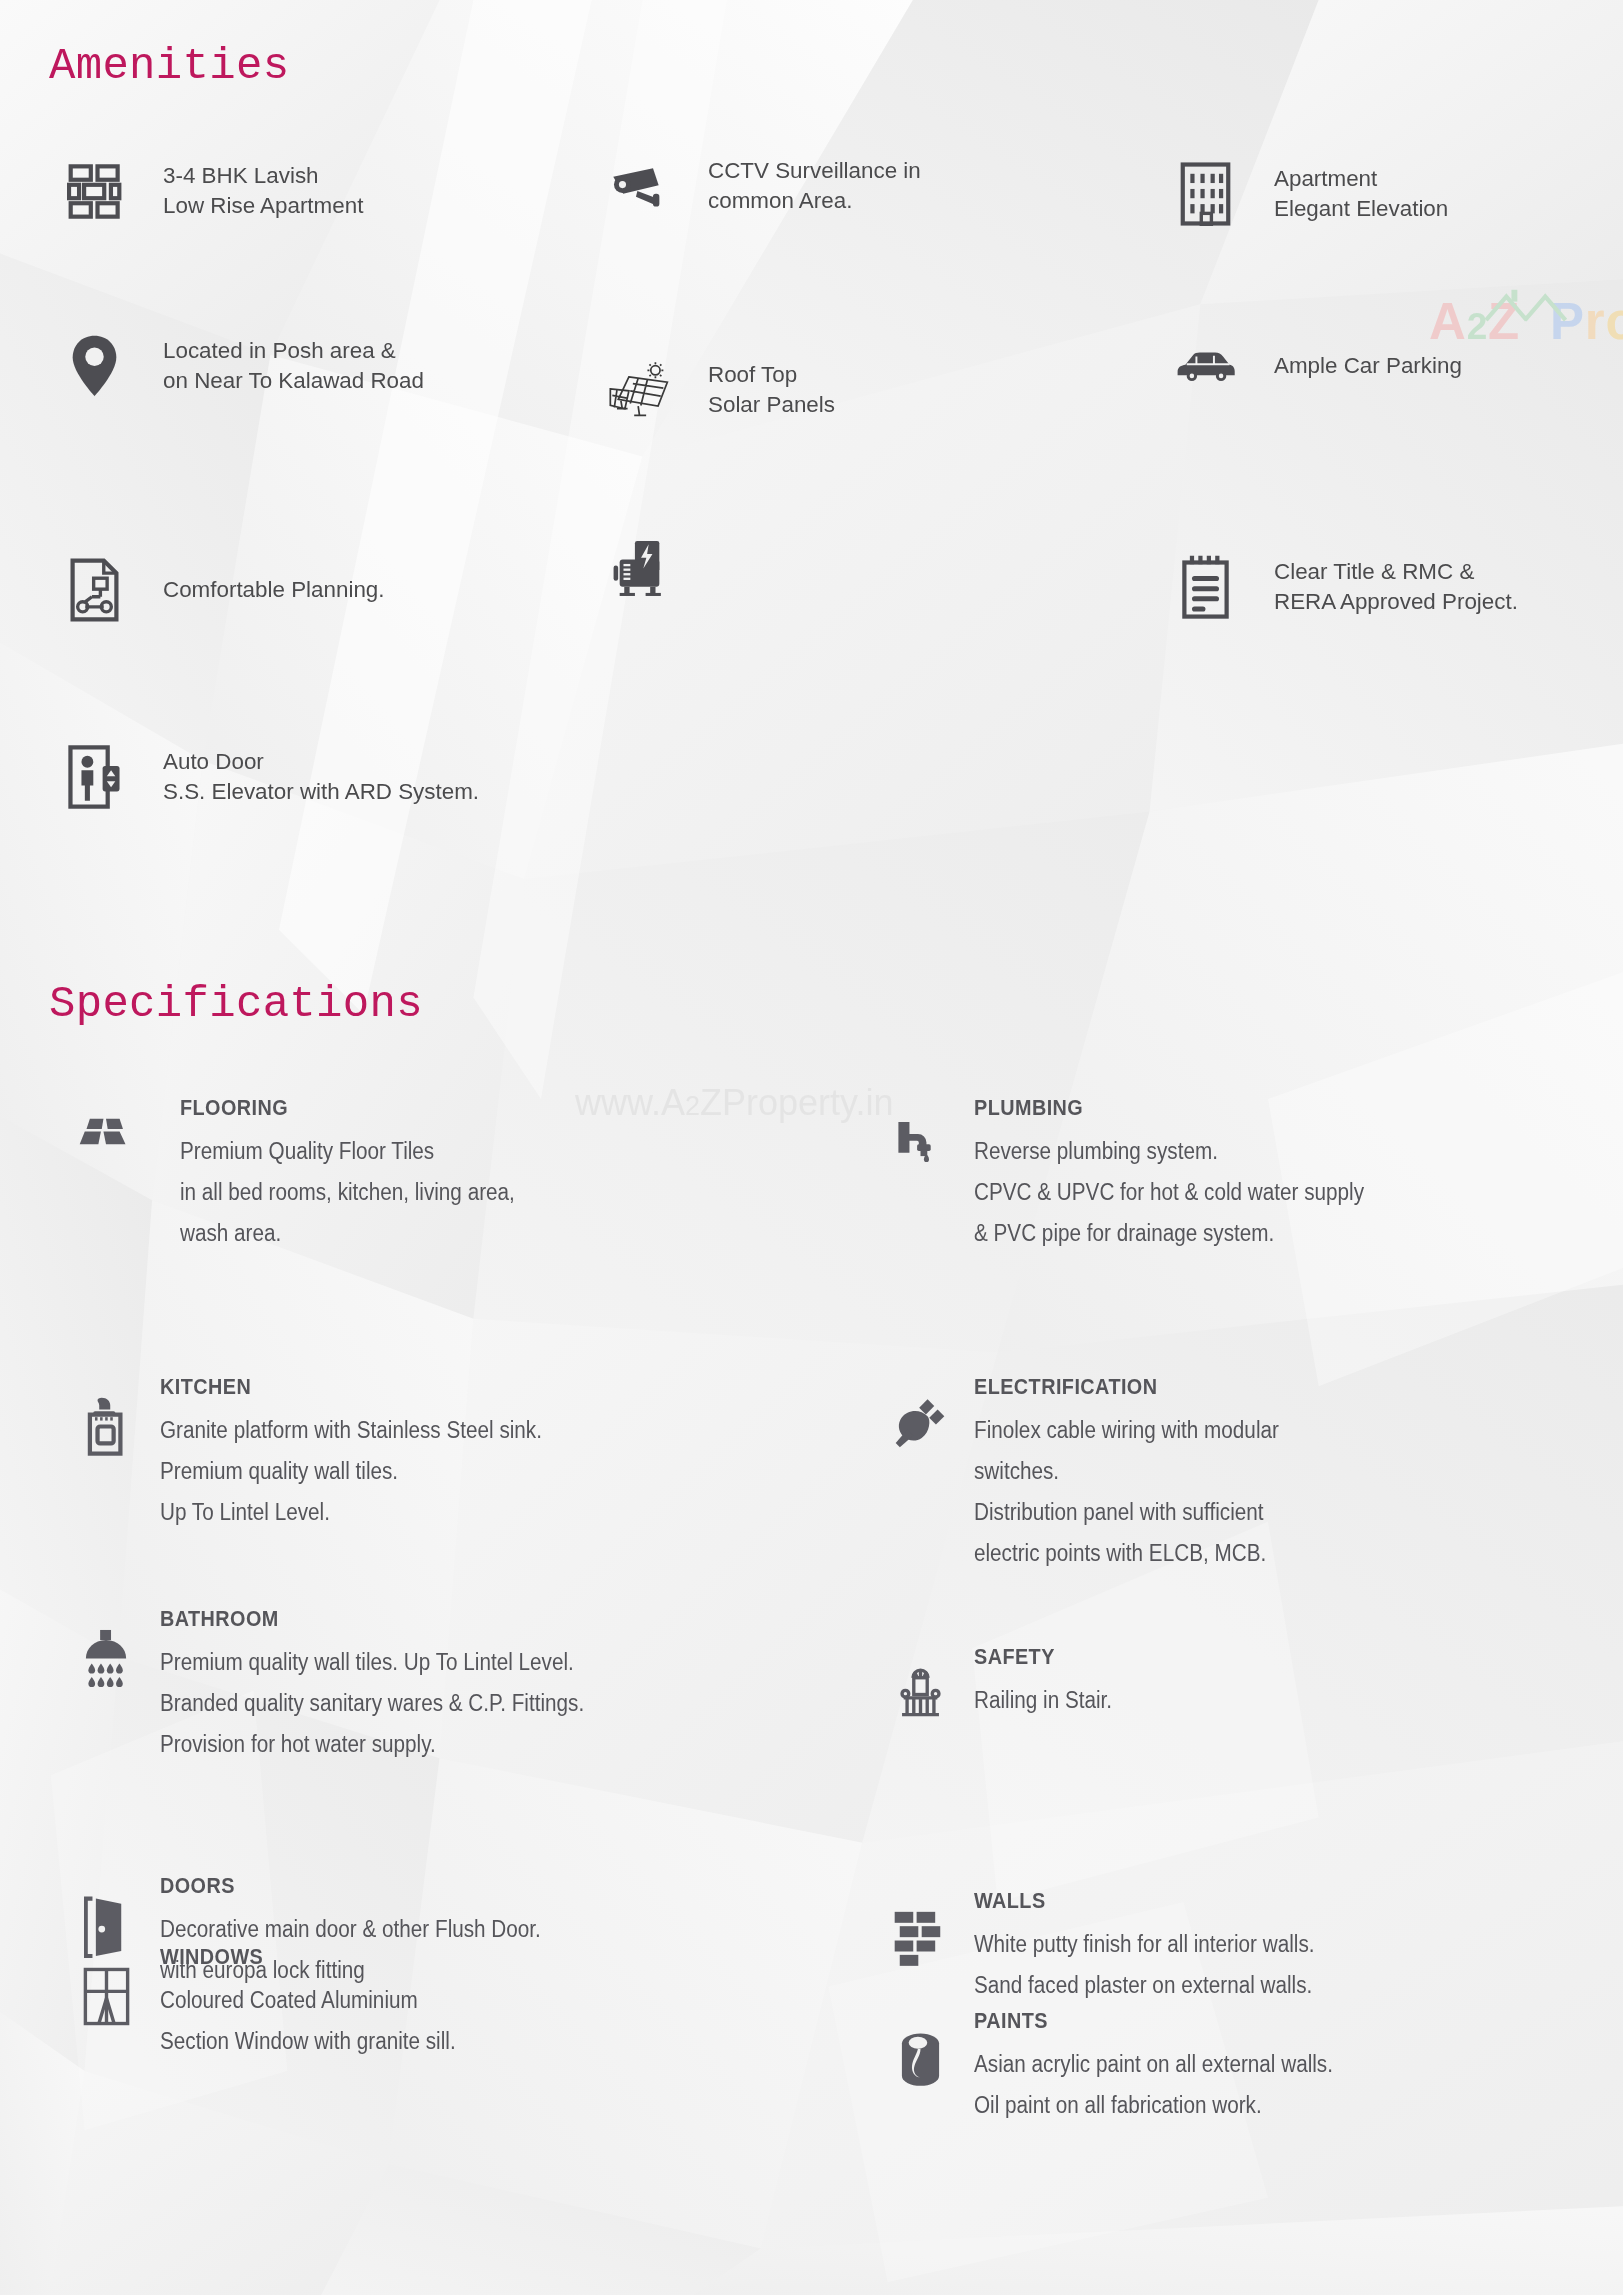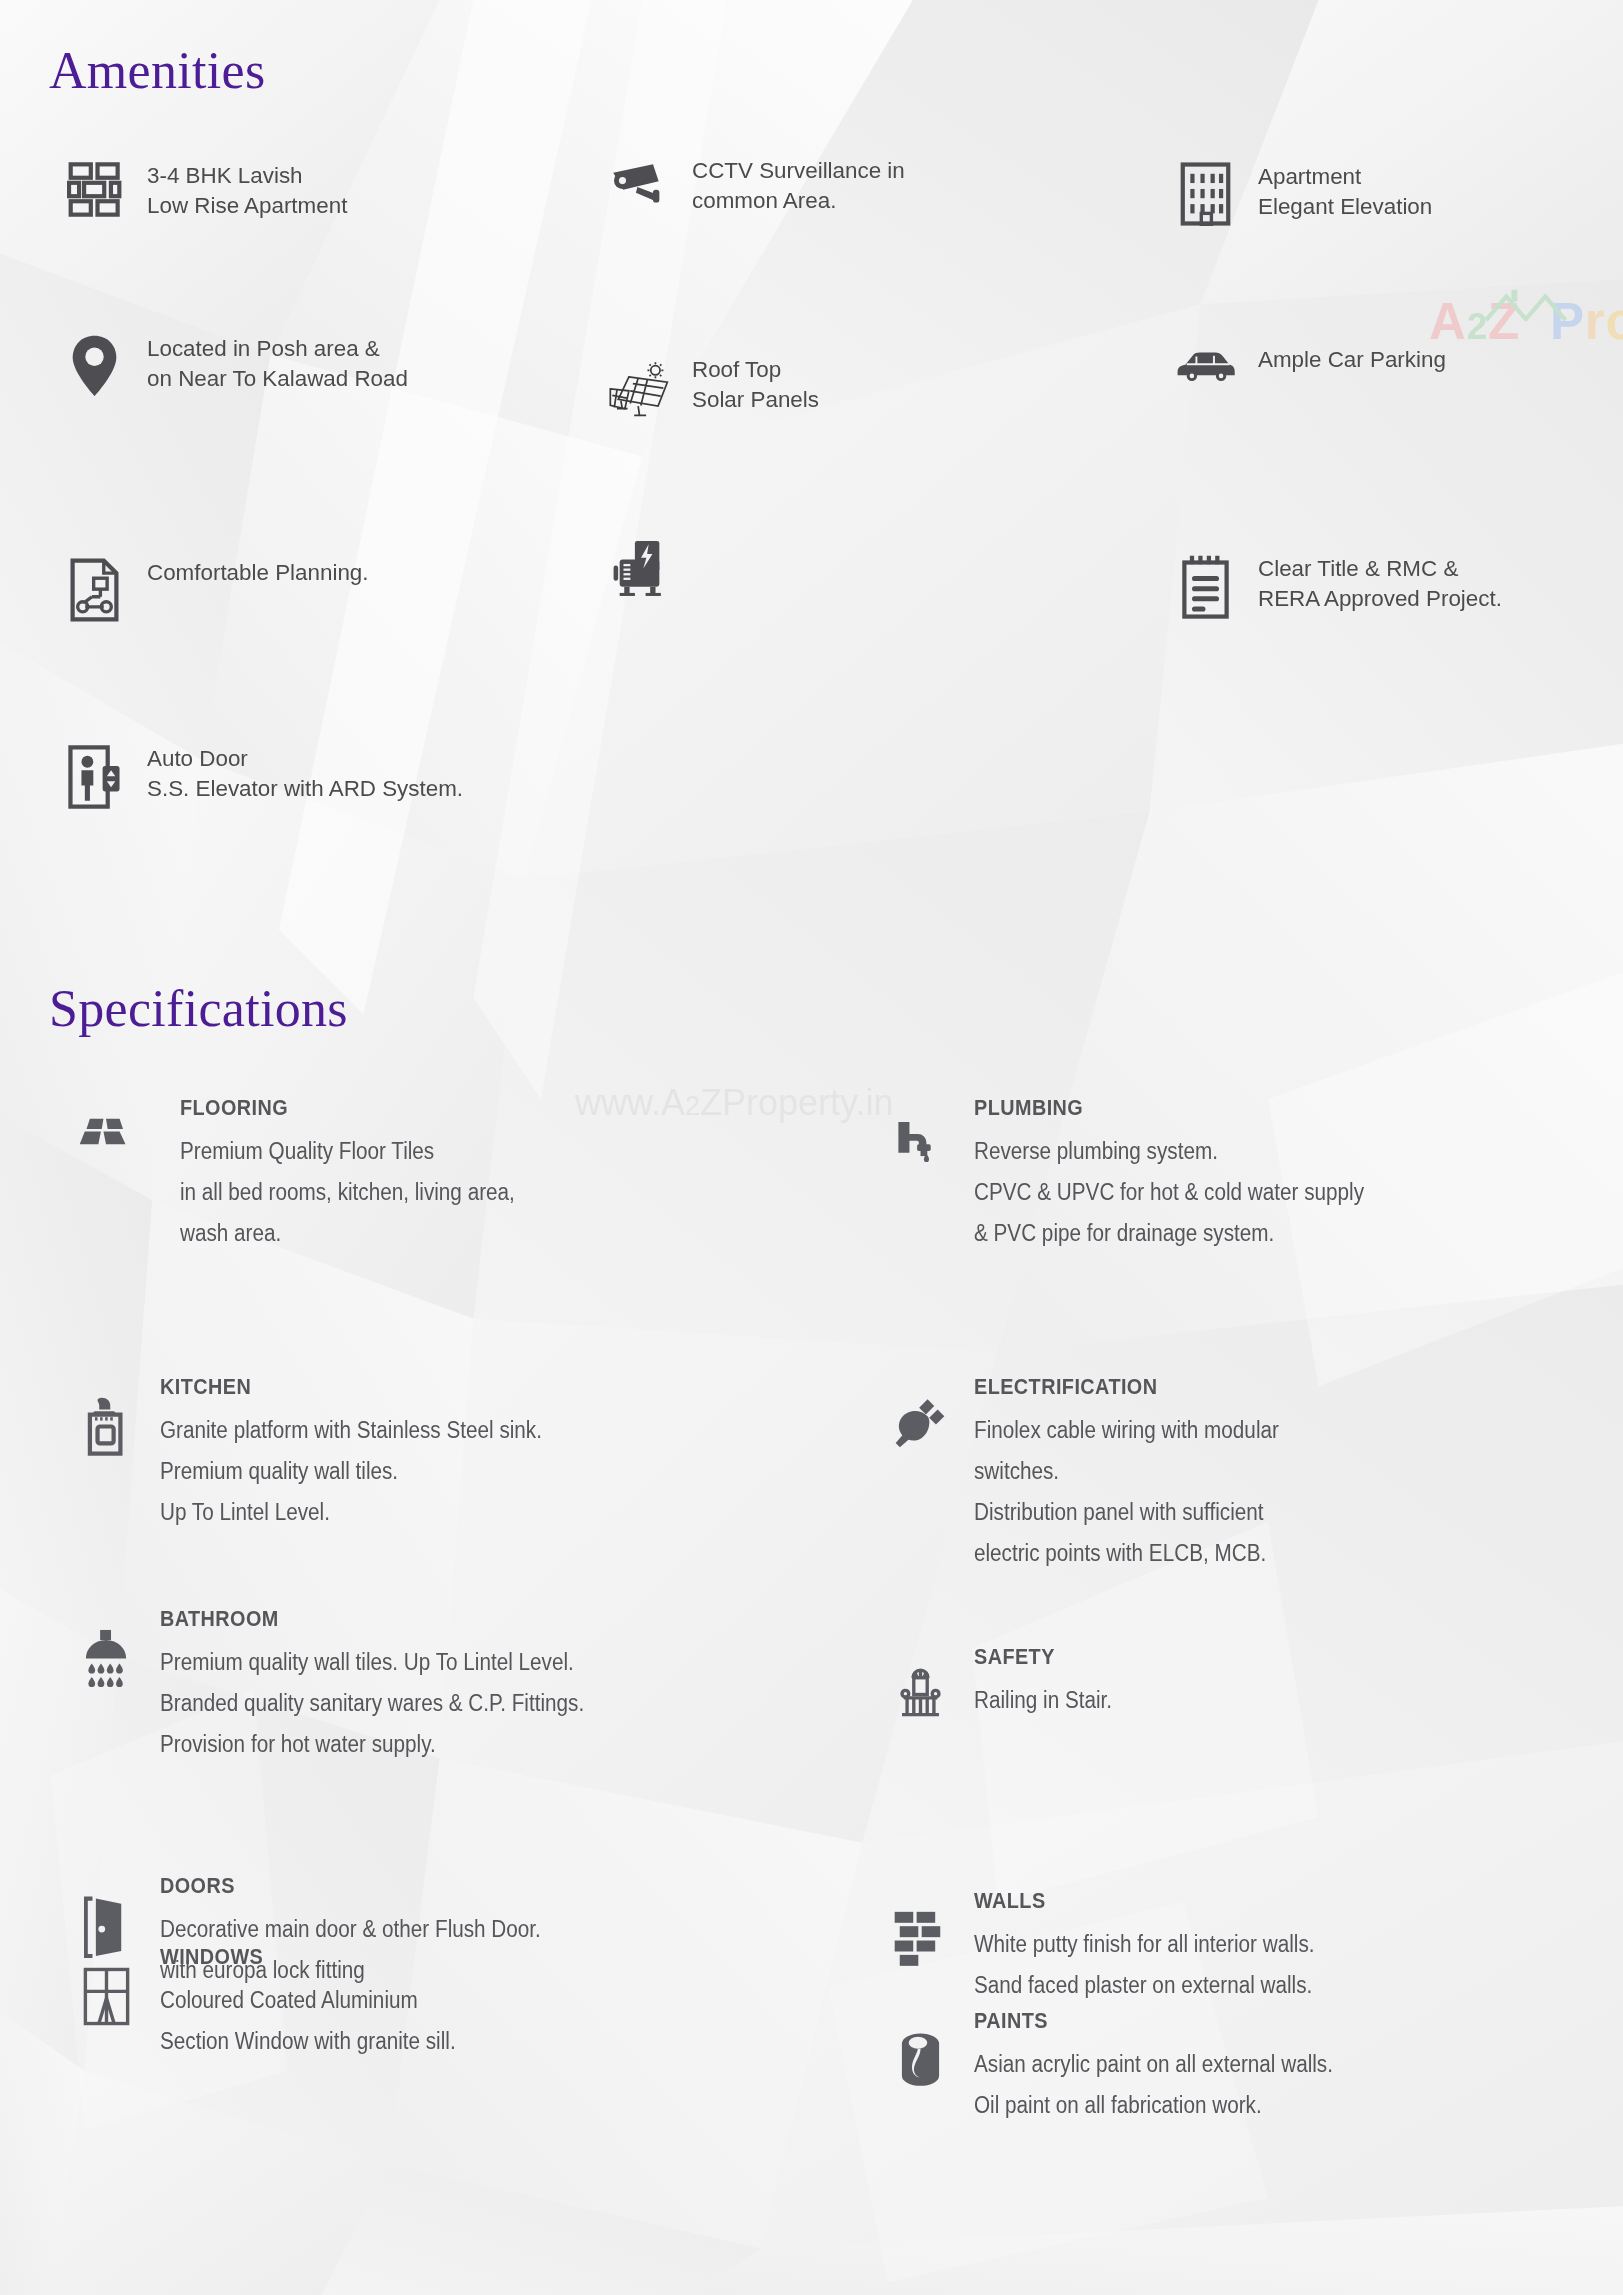--- a/index.html
+++ b/index.html
@@ -33,27 +33,27 @@
   .wm-url{
     position:absolute; z-index:2;
     font-size:36px; color:#e4e4e4; white-space:nowrap;
     font-family:"Liberation Sans", sans-serif;
   }
   .wm-url .sub{ font-size:27px; }
 
   
   .section-title{
     position:absolute; z-index:5;
-    font-size:52px; font-weight:400; color:#4c1d95;
+    font-size:44px; font-weight:400; color:#be185d;
     letter-spacing:0.3px;
-    font-family:Liberation Serif, serif;
+    font-family:Liberation Mono, monospace;
   }
 
   
-  .amenity{ position:absolute; z-index:5; display:flex; align-items:flex-start; }
+  .amenity{ position:absolute; z-index:5; display:flex; align-items:center;gap:16px; }
   .amenity .ic{ width:61px; flex:0 0 61px; display:flex; align-items:center; justify-content:center; }
   .amenity .tx{
     margin-left:22px; font-size:22.4px; line-height:30px;
     color:#4b4b4d; white-space:nowrap;
     font-family:"Liberation Sans", sans-serif;
   }
 
   
   .spec{ position:absolute; z-index:5; display:flex; align-items:flex-start; }
   .spec .ic{ width:64px; flex:0 0 64px; display:flex; align-items:flex-start; justify-content:center; padding-top:22px; }

